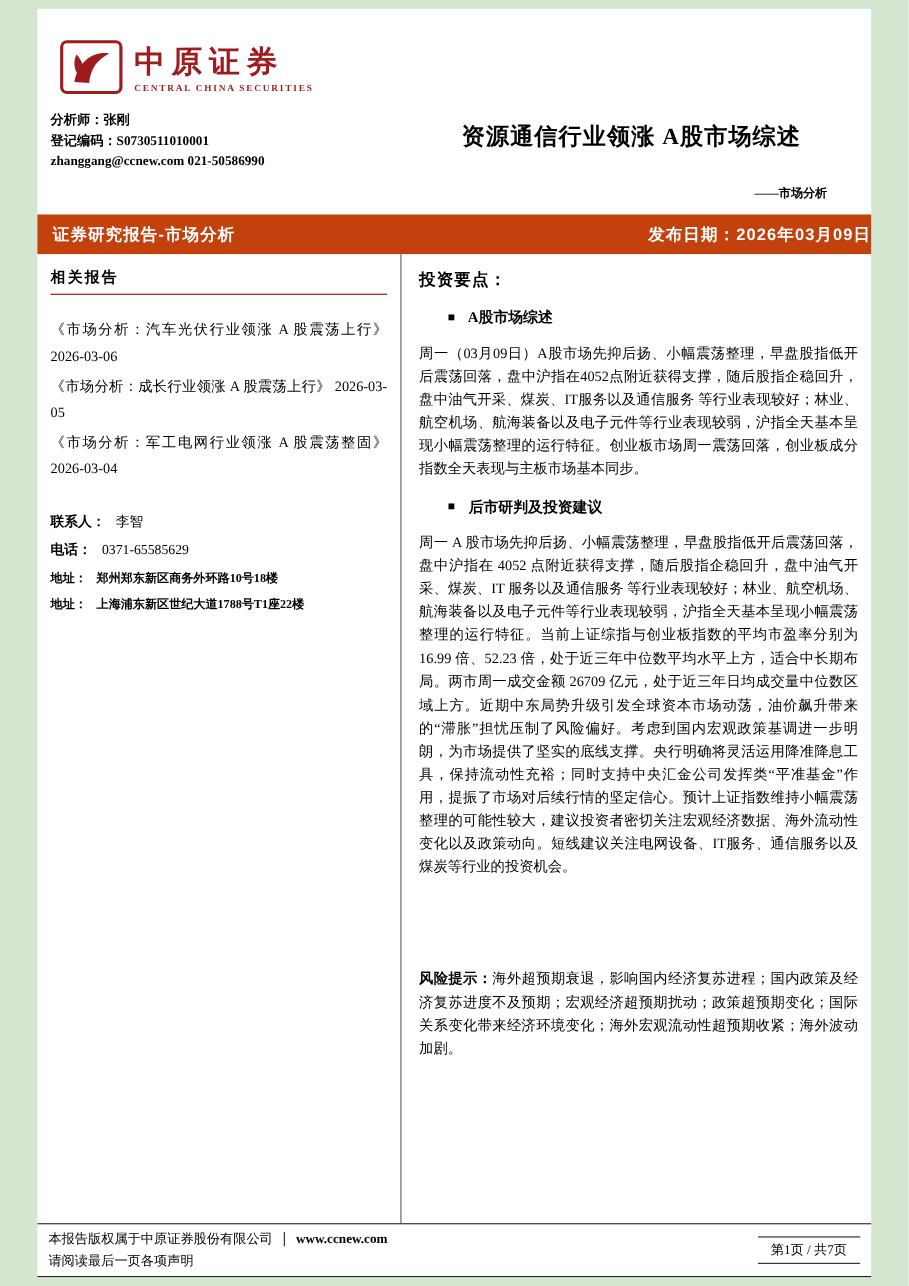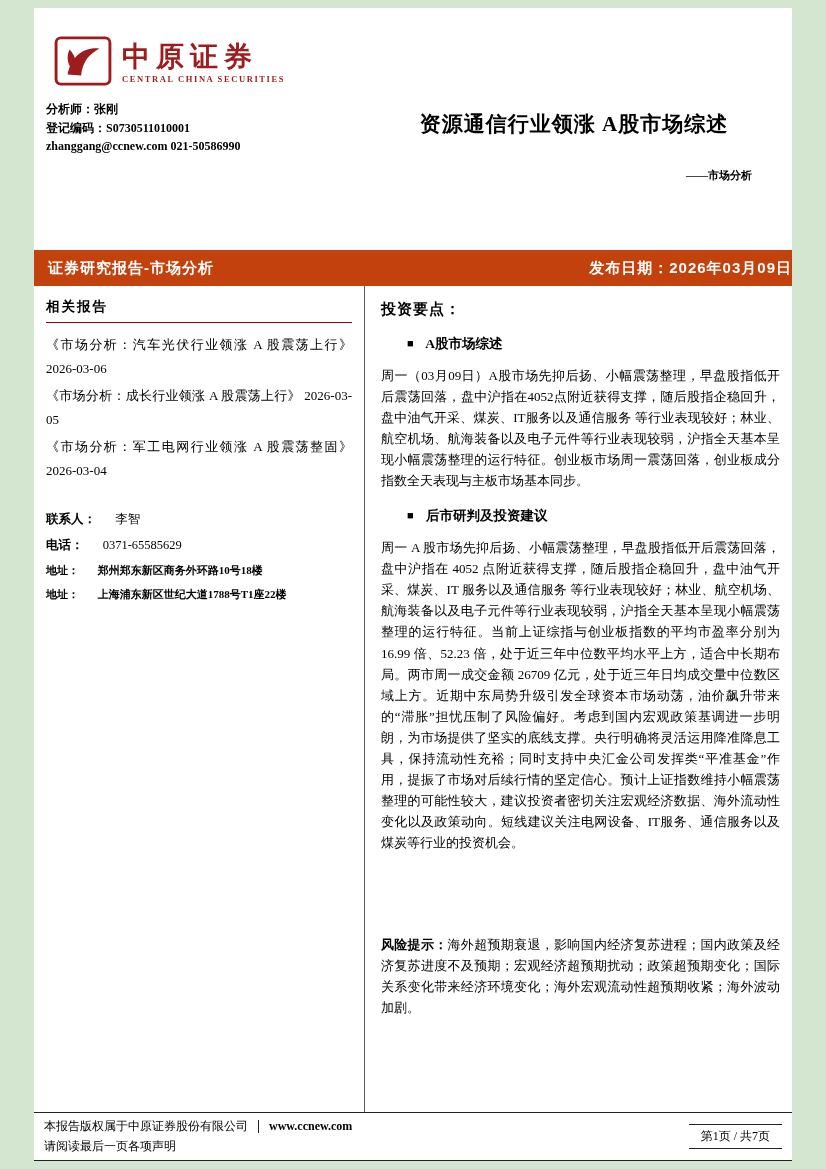--- a/index.html
+++ b/index.html
@@ -9,21 +9,21 @@
     font-family:"Liberation Serif", serif;
     color:#000;
     position:relative;
   }
   .sheet {
     position:absolute; top:8px; bottom:8px; left:34px; right:34px;
     background:#ffffff;
     display:flex; flex-direction:column;
   }
   
-  .header { position:relative; height:242px; flex:0 0 auto; }
+  .header { position:relative; height:187px; flex:0 0 auto; }
   .logo-block { position:absolute; top:28px; left:20px; display:flex; align-items:center; gap:10px; }
   .logo-text-cn { font-size:28px; font-weight:bold; color:#9e1b1e; letter-spacing:6px; line-height:1.1; }
   .logo-text-en { font-size:8.5px; font-weight:bold; color:#9e1b1e; letter-spacing:1.6px; margin-top:2px; }
   .analyst-block { position:absolute; top:92px; left:12px; font-size:12px; font-weight:bold; line-height:1.55; }
   .title-block { position:absolute; top:102px; left:330px; right:8px; text-align:center;
                  font-size:21px; font-weight:bold; letter-spacing:1px; }
   .subtitle { position:absolute; top:160px; right:40px; font-size:11px; font-weight:bold; }
   
   .banner {
     flex:0 0 36px; background:#c2410c; color:#fff;
@@ -31,25 +31,25 @@
     font-family:"Liberation Sans", sans-serif; font-weight:bold; font-size:15px;gap:36px;
   }
   .banner-left { margin-left:14px; letter-spacing:1px; }
   .banner-right { letter-spacing:1px; }
   
   .columns { flex:1 1 auto; display:flex; overflow:hidden; }
   .left-col { width:330px; flex:0 0 330px; padding:12px 12px 0 12px; }
   .col-divider { width:1px; background:#5a5a5a; }
   .right-col { flex:1; padding:12px 12px 0 16px; }
   .related-title { font-weight:bold; font-size:13.5px; letter-spacing:2px;
-                   padding-bottom:6px; border-bottom:1.5px solid #990000; margin-bottom:10px; }
+                   padding-bottom:6px; border-bottom:1.5px solid #990000; margin-bottom:20px; }
   .report-item { font-size:13px; line-height:1.85; margin-bottom:3px; text-align:justify; }
   .contact-list { margin-top:28px; }
   .contact-row { font-size:12.5px; margin-bottom:9px; }
-  .contact-row .lbl { font-weight:bold; margin-right:16px; }
+  .contact-row .lbl { font-weight:bold; margin-right:6px; }
   .contact-row.small { font-size:11px; font-weight:bold; }
   
   .main-heading { font-size:15px; font-weight:bold; margin:2px 0 16px 0; letter-spacing:1px; }
   .section-title { font-weight:bold; font-size:13.5px; margin:8px 0 12px 26px; }
   .bullet { font-size:11px; margin-right:9px; position:relative; top:-1px; }
   .body-para { font-size:13px; line-height:1.62; text-align:justify; margin-bottom:16px; }
   .risk-para { margin-top:81px; }
   .risk-label { font-weight:bold; }
   
   .footer {

